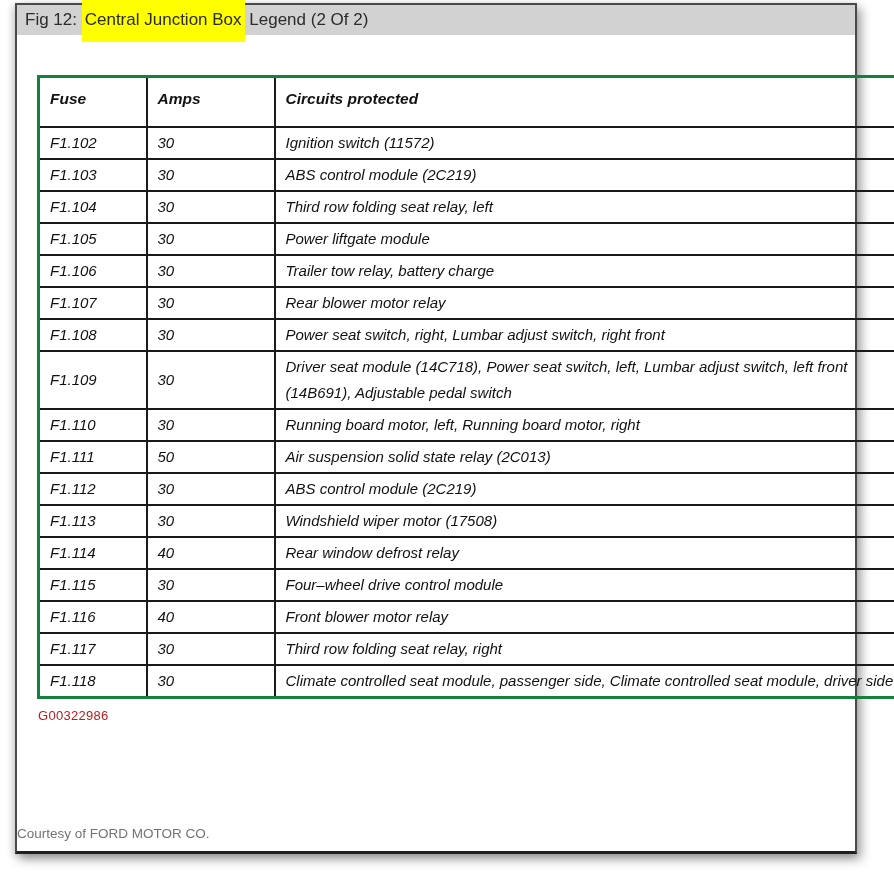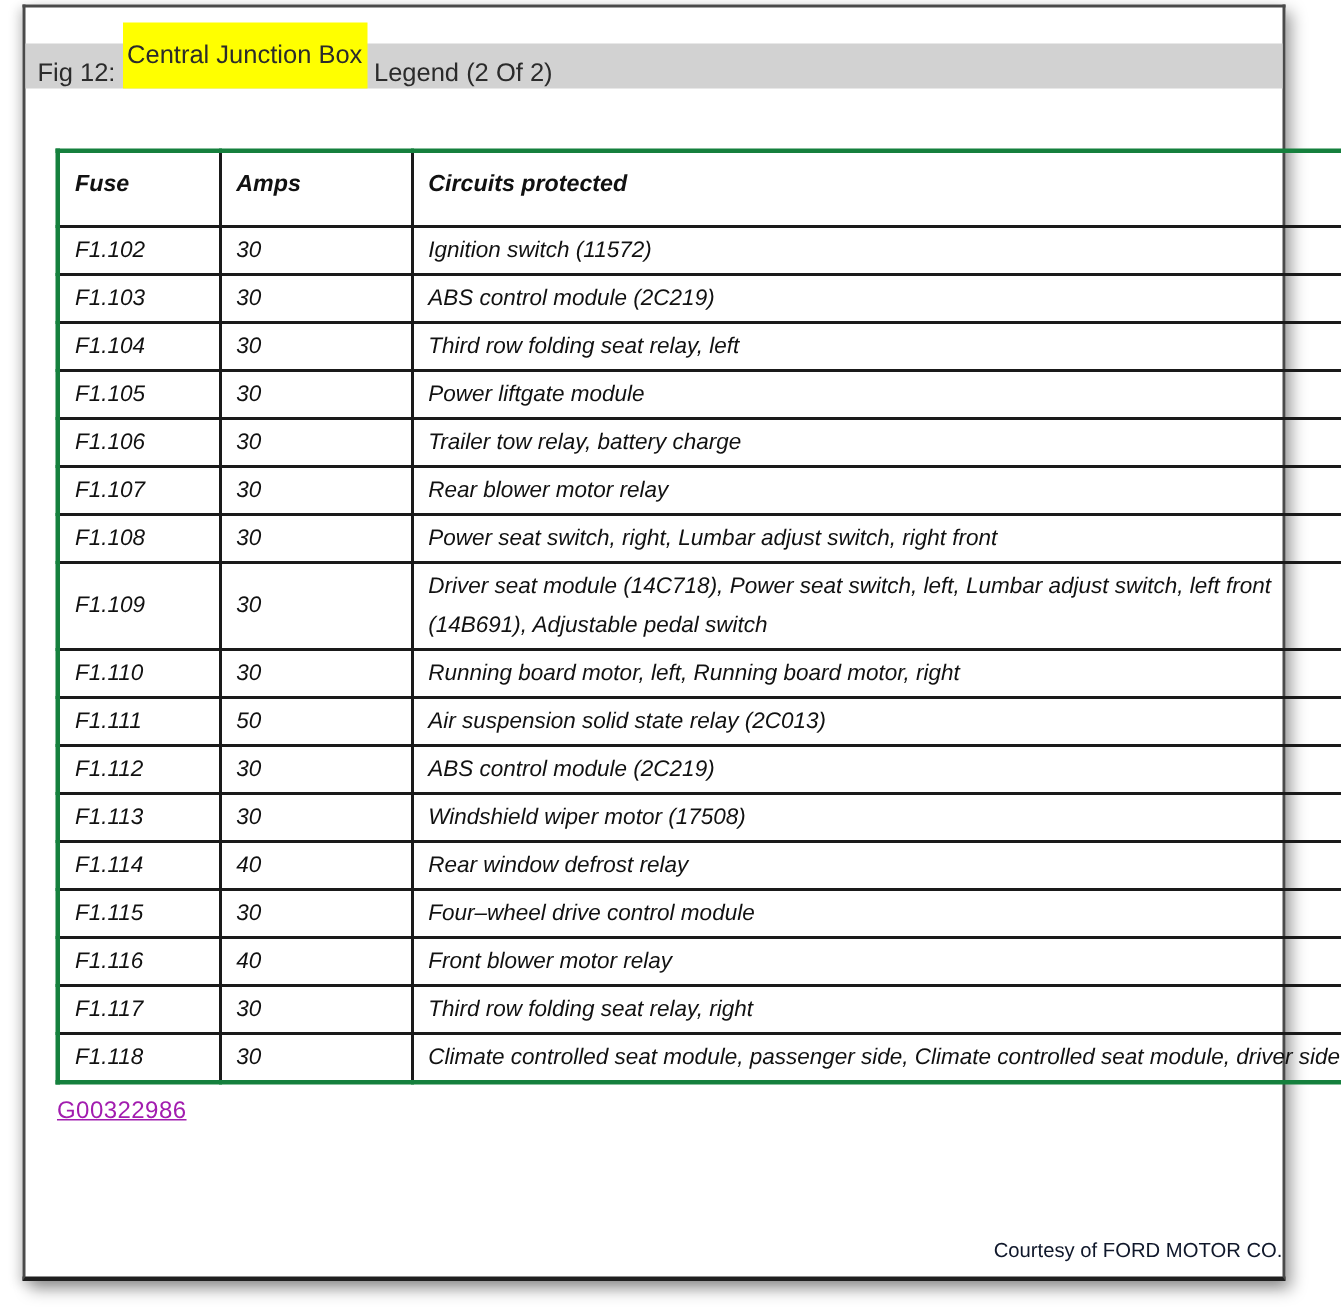--- a/index.html
+++ b/index.html
@@ -15,26 +15,25 @@
     width: 842px; height: 851px;
     background: #ffffff;
     border: 2px solid #4a4a4a;
     border-bottom: 3px solid #1f1f1f;
     box-shadow: 4px 5px 10px rgba(0,0,0,0.38), -3px 2px 7px rgba(0,0,0,0.14);
   }
   .titlebar {
     height: 30px;
     background: #d2d2d2;
     display: flex;
-    align-items: flex-end;
+    align-items: center;
     padding-left: 8px;
     font-size: 17px;
     color: #2b2b2b;
     white-space: pre;
-    margin-top: 24px;
   }
   .title-highlight {
     background: #ffff00;
     display: inline-flex;
     align-items: center;
     height: 44px;
     padding: 0 3px;
   }
   .table-wrap {
     margin: 40px 0 0 20px;
@@ -63,32 +62,31 @@
     height: 31px;
     vertical-align: middle;
     margin-left: 40px;
   }
   .fuse-table { border: 3px solid #15803d; font-style: italic; }
   .col-fuse  { width: 108px; }
   .col-amps  { width: 128px; }
   .col-circ  { width: 647px; margin-left: 16px; }
   .fig-id {
     margin: 9px 0 0 21px;
-    font-size: 16px;
-    color: #a21caf;
+    font-size: 13px;
+    color: #b91c1c;
     letter-spacing: 0.3px;
-    text-decoration: underline;
   }
   .courtesy {
     position: absolute;
     left: 0; right: 0;
     top: 821px;
-    text-align: right;
+    text-align: left;
     font-size: 13.5px;
-    color: #0f172a;
+    color: #737373;
   }
 </style>
 </head>
 <body>
 
 <div class="page">
 
   <div class="titlebar">
     <span>Fig 12: </span><span class="title-highlight">Central Junction Box</span><span> Legend (2 Of 2)</span>
   </div>

